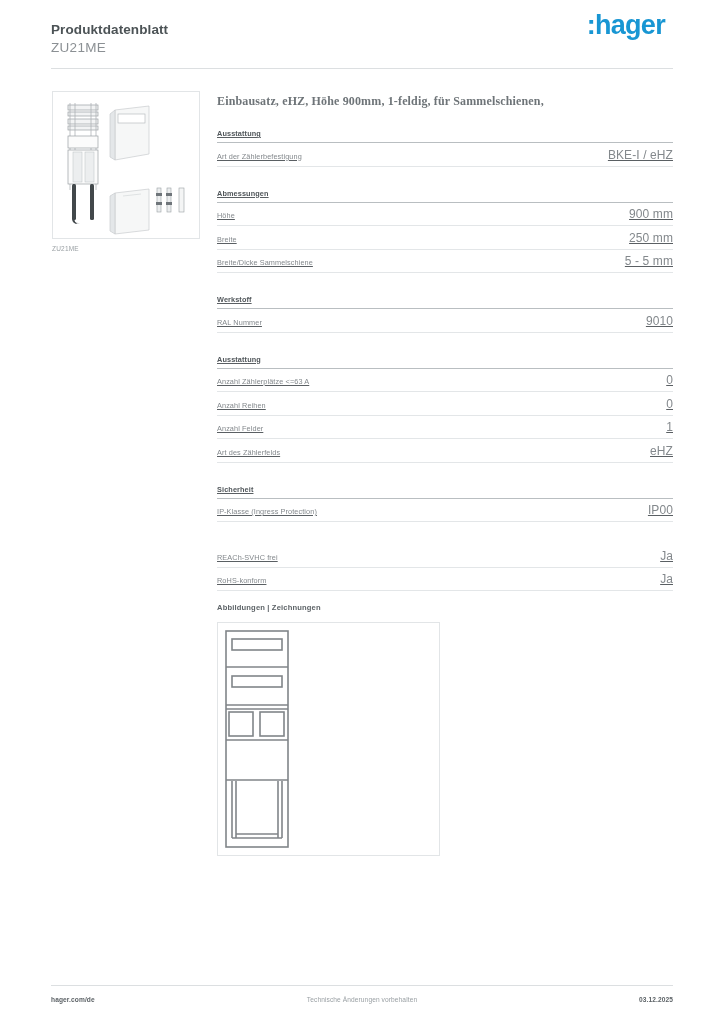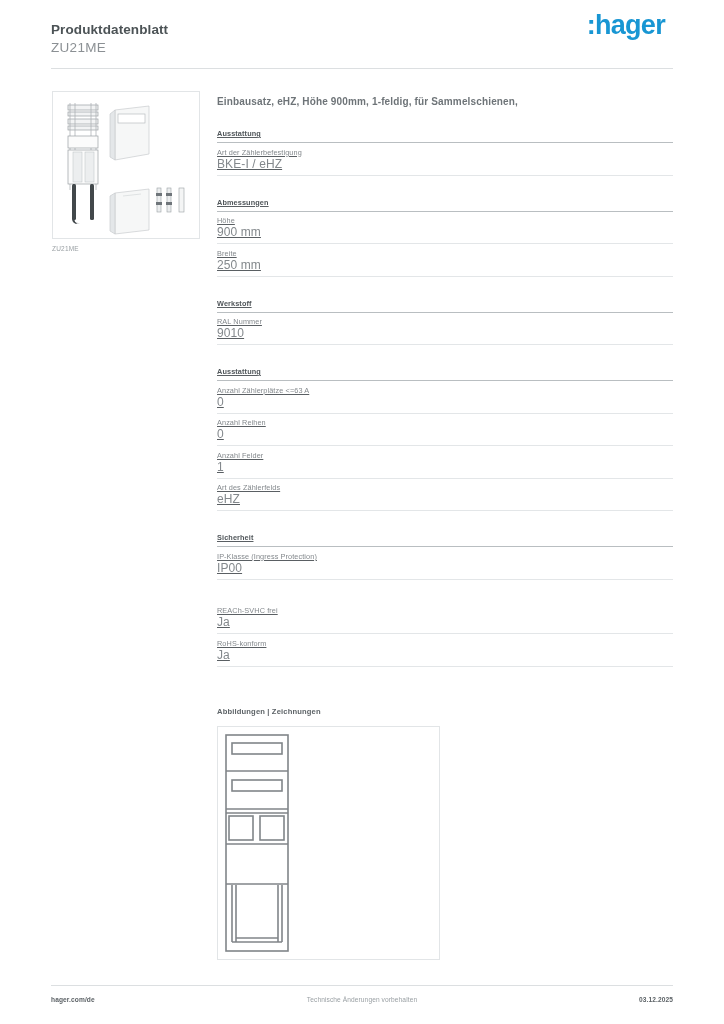--- a/index.html
+++ b/index.html
@@ -91,25 +91,26 @@
 
   
   .content {
     position: absolute;
     left: 217px;
     top: 96px;
     width: 456px;
   }
 
   .lead {
-    font-size: 10px;
+    font-size: 12px;
     font-weight: bold;
     color: #6e7478;
     letter-spacing: 0.15px;
     line-height: 11px;
+    font-family: Liberation Serif, serif;
   }
 
   .section-title {
     font-size: 7.6px;
     font-weight: bold;
     color: #5e6468;
     letter-spacing: 0.15px;
     margin-top: 25px;
   }
 
@@ -126,21 +127,20 @@
     padding-bottom: 4px;
     border-bottom: 1px solid #b9bec1;
   }
 
   .row {
     display: flex;
     justify-content: space-between;
     align-items: baseline;
     border-bottom: 1px solid #e3e6e8;
     padding: 4.5px 0 4px 0;
-    flex-direction: column;
   }
   .row-label {
     font-size: 7.3px;
     color: #83888c;
     letter-spacing: 0.1px;
     white-space: nowrap;
   }
   .row-value {
     font-size: 12px;
     color: #83888c;
@@ -148,21 +148,21 @@
     text-align: center;
     white-space: nowrap;
   }
 
   
   .drawings-title {
     font-size: 7.6px;
     font-weight: bold;
     color: #5e6468;
     letter-spacing: 0.15px;
-    margin-top: 40px;
+    margin-top: 12px;
   }
   .drawing-box {
     margin-top: 10px;
     width: 223px;
     height: 234px;
     border: 1px solid #e2e5e7;
     background: #fff;
     position: relative;
   }
   .drawing-box svg { display: block; }
@@ -277,20 +277,24 @@
     <div class="group">
       <div class="group-head">Abmessungen</div>
       <div class="row">
         <span class="row-label">Höhe</span>
         <span class="row-value">900 mm</span>
       </div>
       <div class="row">
         <span class="row-label">Breite</span>
         <span class="row-value">250 mm</span>
       </div>
+      <div class="row">
+        <span class="row-label">Breite/Dicke Sammelschiene</span>
+        <span class="row-value">5 - 5 mm</span>
+      </div>
     </div>
 
     <div class="group">
       <div class="group-head">Werkstoff</div>
       <div class="row">
         <span class="row-label">RAL Nummer</span>
         <span class="row-value">9010</span>
       </div>
     </div>
 

